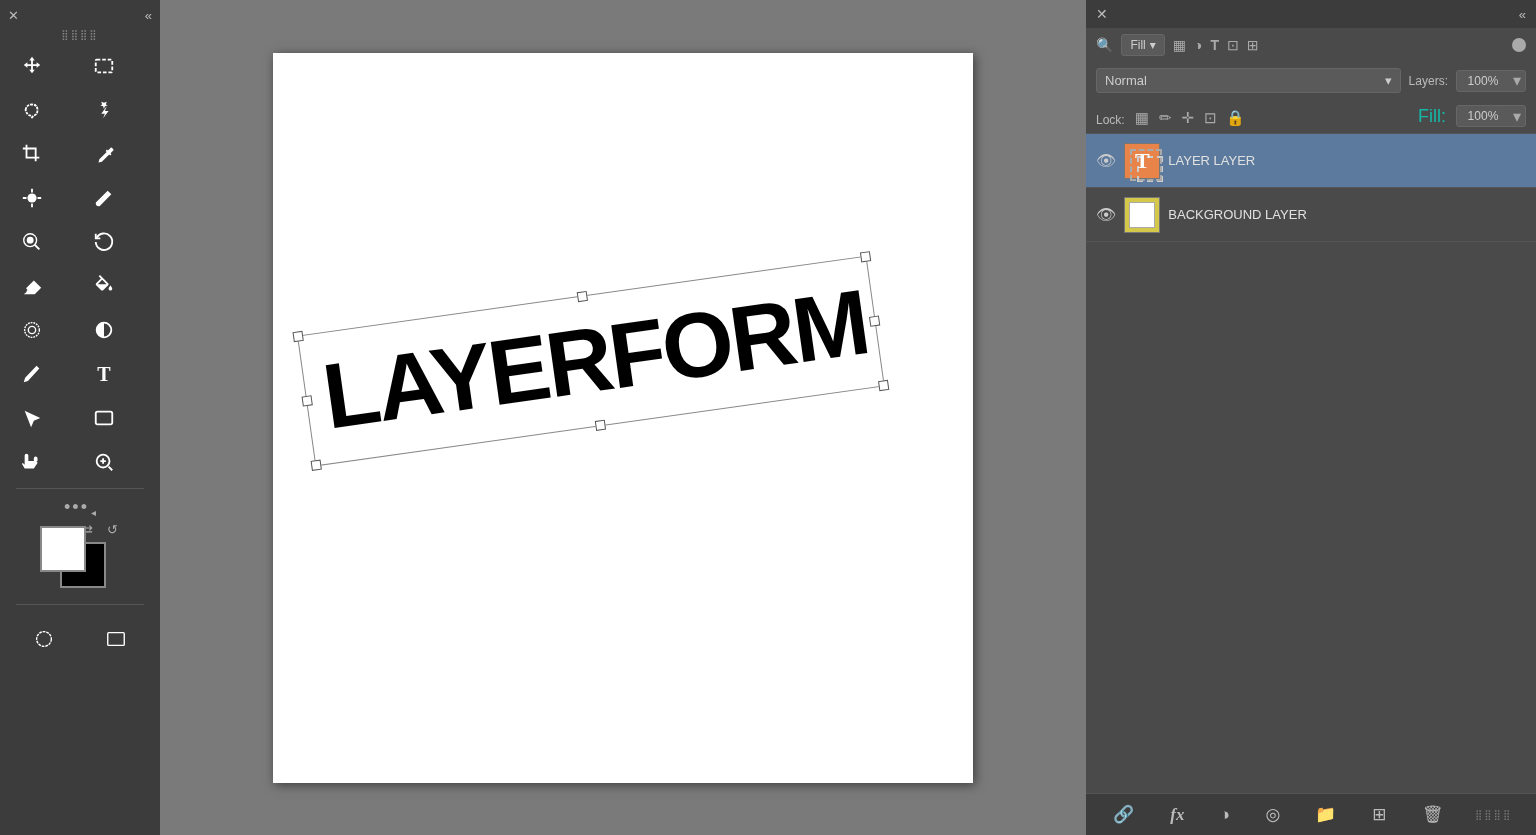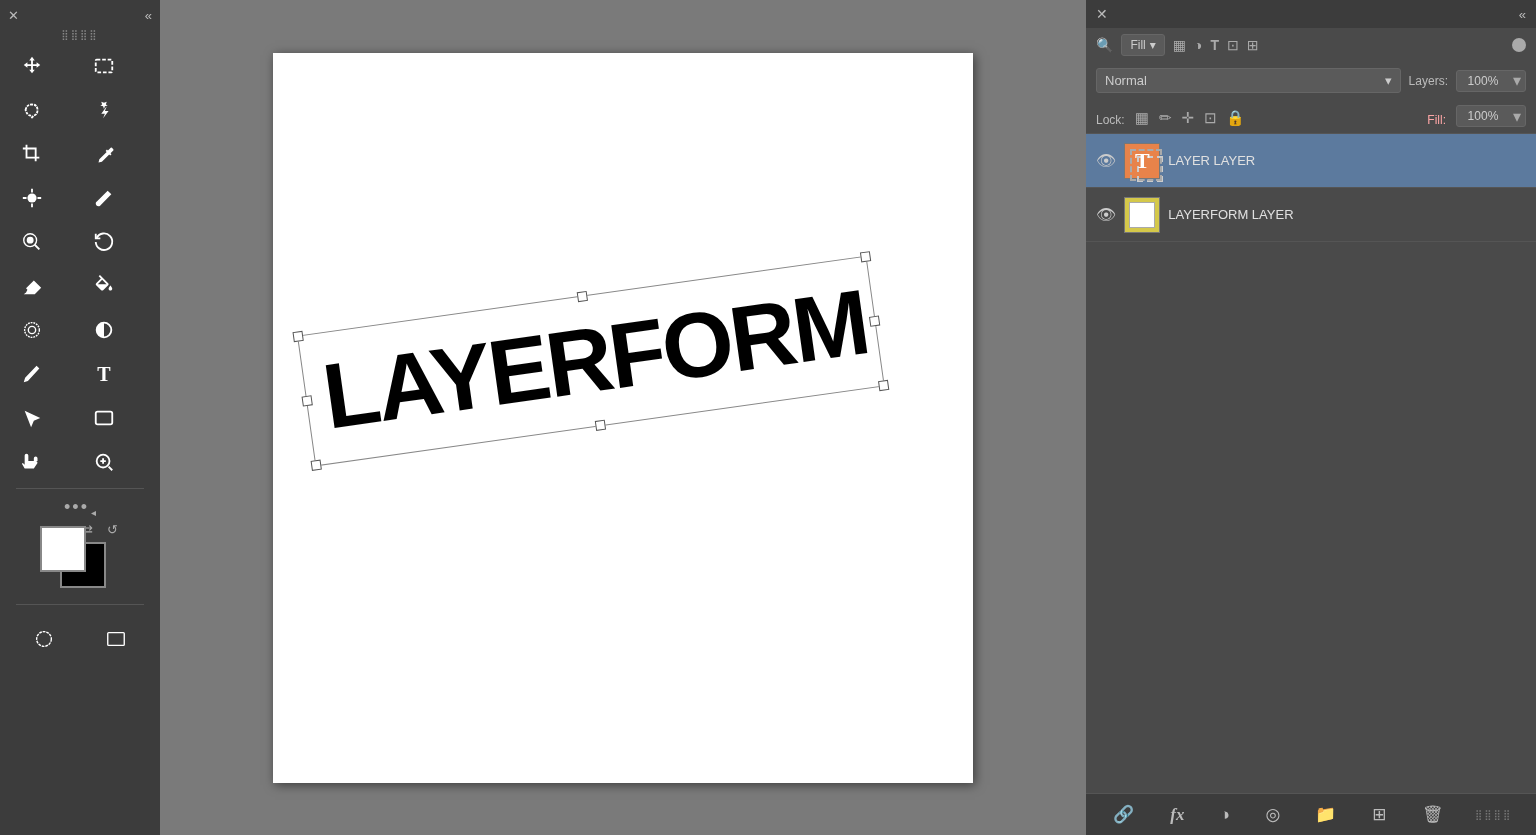--- a/index.html
+++ b/index.html
@@ -248,21 +248,21 @@
     
     .lock-row {
       display: flex;
       align-items: flex-end;
       padding: 6px 10px;
       gap: 10px;
       background: #4a4a4a;
       border-bottom: 1px solid #555;
     }
     .lock-label { color: #bbb; font-size: 12px; }
-    .fill-label { color: #fca5a5; font-size: 12px; margin-left: auto; }
+    .fill-label { color: #14b8a6; font-size: 18px; margin-left: auto; }
     .fill-val {
       background: #5a5a5a;
       border: 1px solid #666;
       border-radius: 3px;
       padding: 3px 6px;
       color: #ccc;
       font-size: 12px;
       width: 52px;
       text-align: center;
     }
@@ -584,21 +584,21 @@
         <div style="position:absolute;bottom:-4px;right:-4px;width:26px;height:26px;border:2px dashed #ccc;background:transparent;"></div>
       </div>
       <span class="layer-name">LAYER LAYER</span>
     </div>
 
     <div class="layer-item">
       <span class="layer-eye">👁</span>
       <div class="layer-thumb bg-thumb" style="background:#d4c84a;display:flex;align-items:center;justify-content:center;">
         <div style="width:26px;height:26px;background:white;border:1px solid #aaa;"></div>
       </div>
-      <span class="layer-name">LAYERFORM LAYER</span>
+      <span class="layer-name">BACKGROUND LAYER</span>
     </div>
   </div>
 
   <div class="panel-footer">
     <span class="footer-btn" title="Link Layers">🔗</span>
     <span class="footer-btn" title="Add Layer Style" style="font-style:italic;font-weight:bold;font-family:serif;">fx</span>
     <span class="footer-btn" title="Add Layer Mask">◑</span>
     <span class="footer-btn" title="New Adjustment Layer">◎</span>
     <span class="footer-btn" title="New Group">📁</span>
     <span class="footer-btn" title="New Layer">⊞</span>

